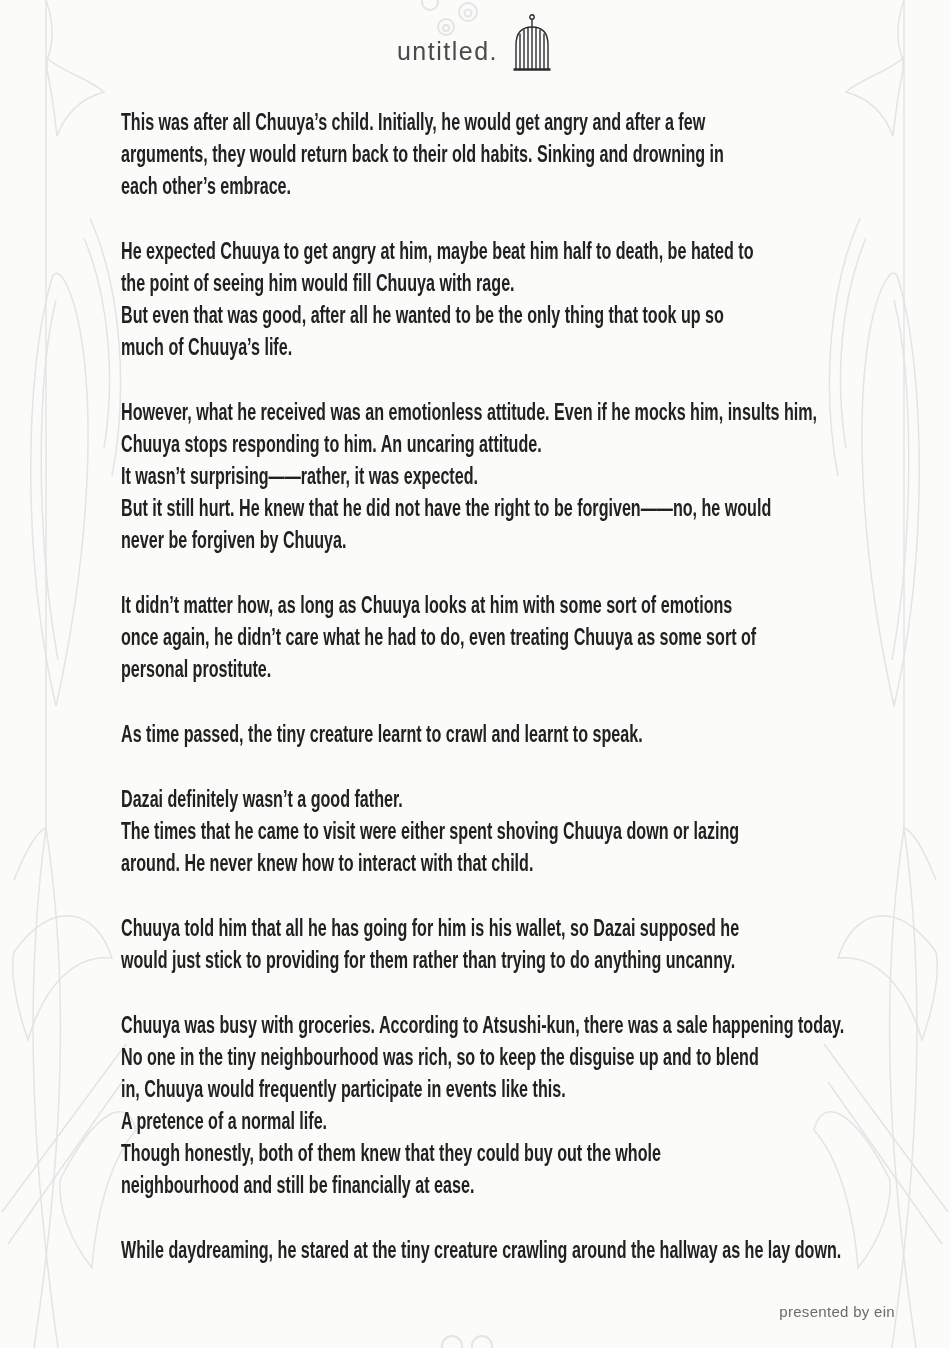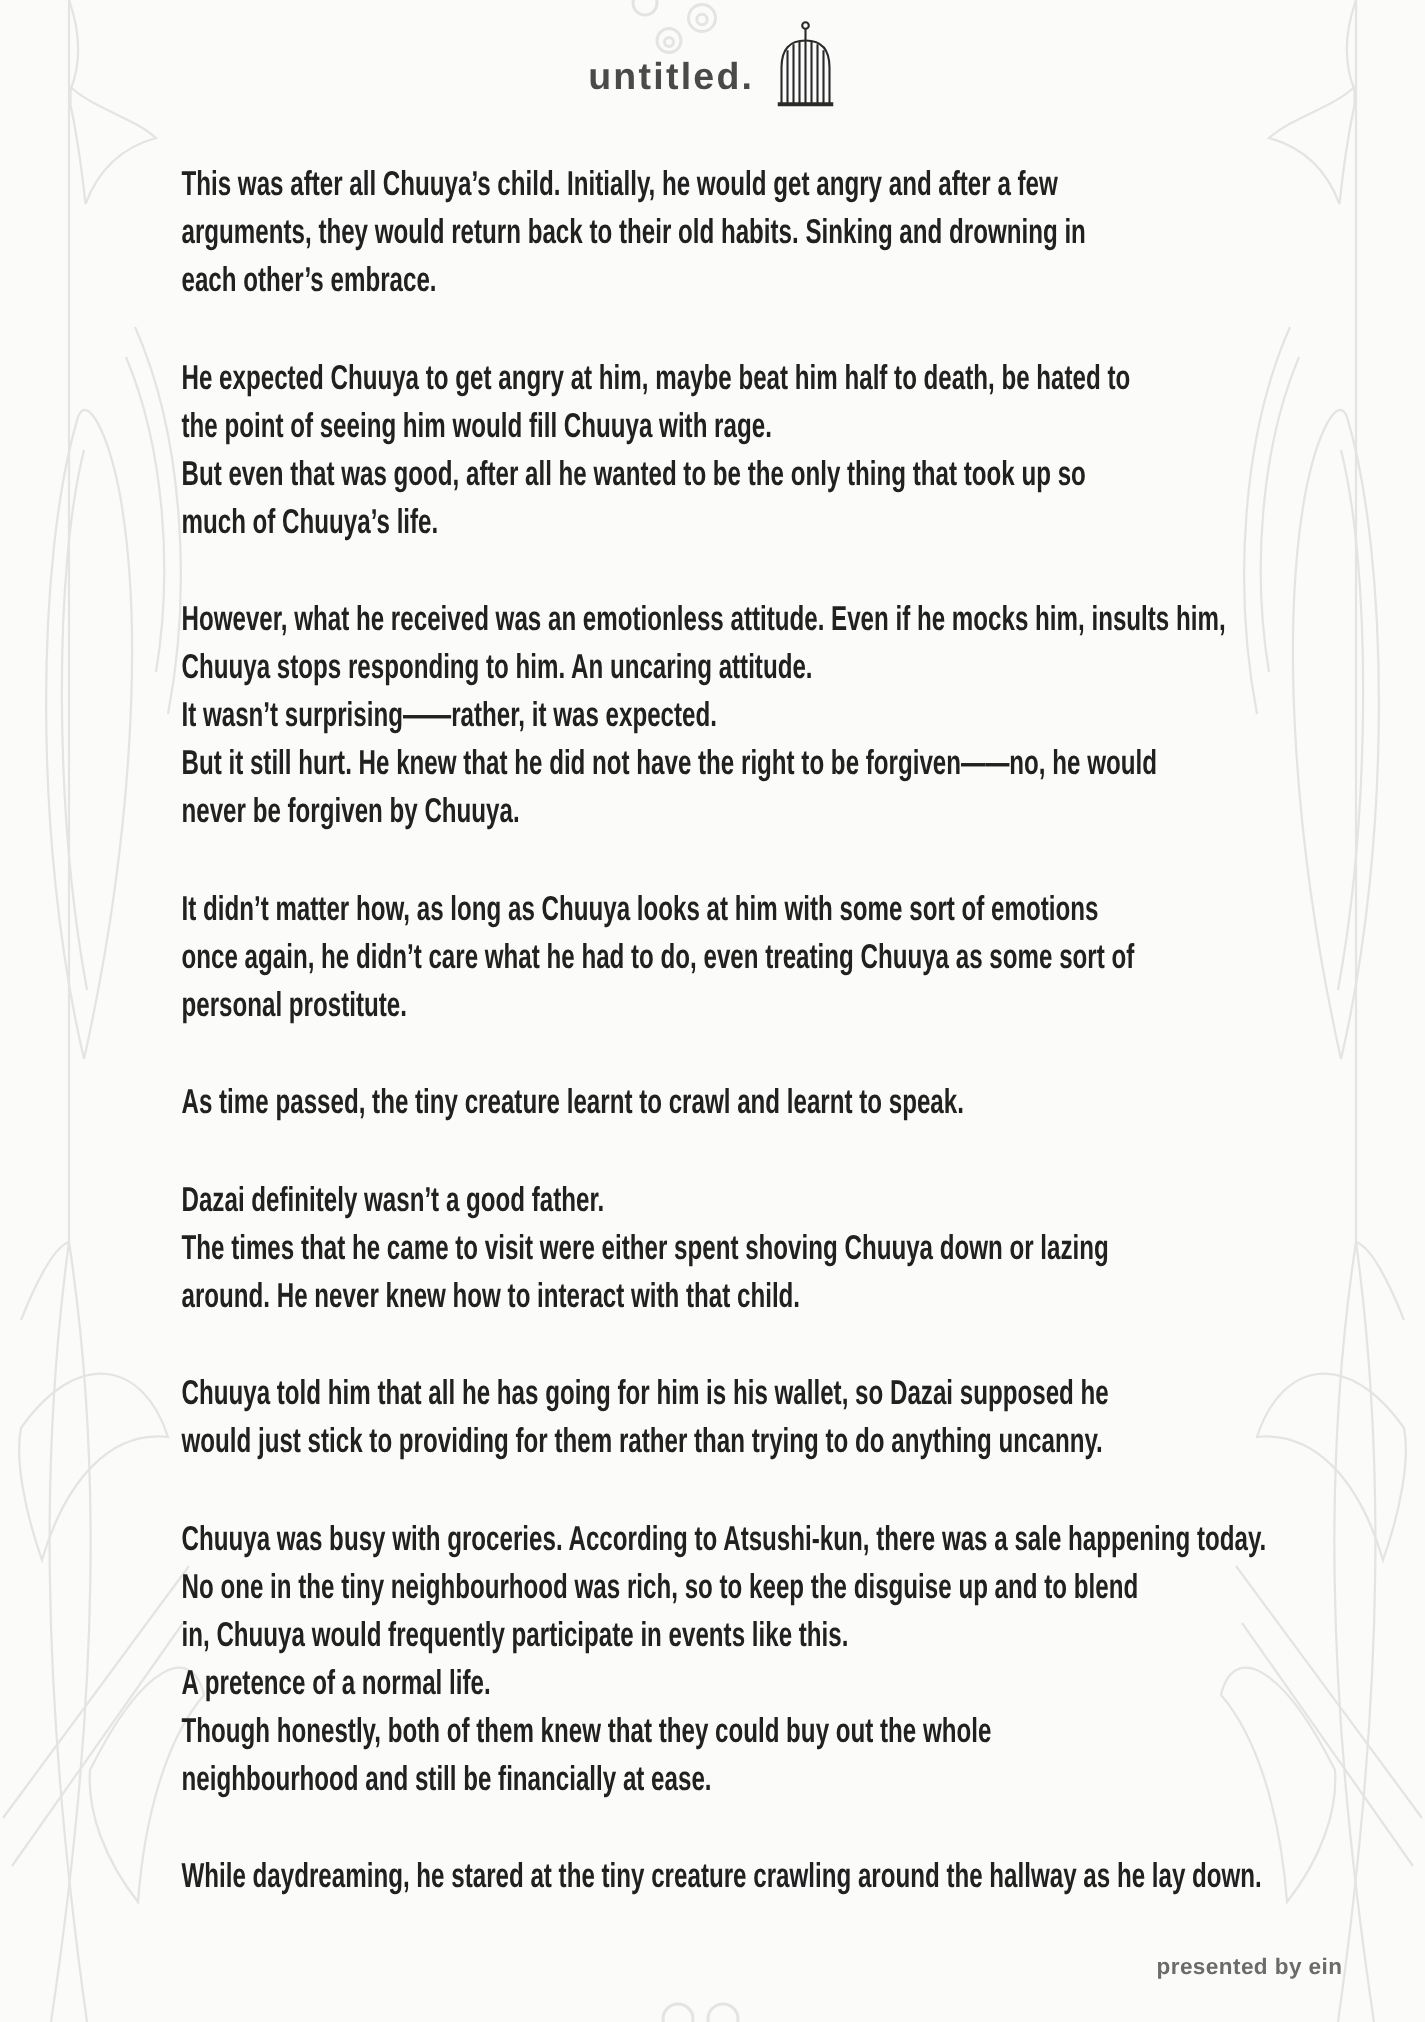--- a/index.html
+++ b/index.html
@@ -28,21 +28,21 @@
   .orn-right{right:0;transform:scaleX(-1);}
   .orn-top{position:absolute;top:0;left:400px;width:110px;height:36px;pointer-events:none;}
   .orn-bottom{position:absolute;bottom:-26px;left:432px;width:70px;height:44px;pointer-events:none;}
   
   .header{
     position:absolute;top:0;left:0;right:0;height:72px;
     display:flex;justify-content:center;align-items:flex-end;gap:13px;
     z-index:2;
   }
   .title{
-    font-size:25px;font-weight:700;letter-spacing:1.5px;
+    font-size:25px;font-weight:400;letter-spacing:1.5px;
     color:var(--title-text);
     margin-bottom:6px;
   }
   .cage{display:block;}
   
   .story{
     position:absolute;left:121px;top:106px;width:1100px;
     transform:scaleX(0.70);transform-origin:0 0;
     z-index:1;
   }
@@ -50,21 +50,21 @@
     font-family:"Liberation Sans",sans-serif;
     font-size:23px;font-weight:700;
     line-height:32px;
     color:var(--body-text);
     white-space:pre-line;
     margin:0 0 33px 0;
   }
   
   .credit{
     position:absolute;right:55px;bottom:28px;
-    font-size:15px;font-weight:700;letter-spacing:.3px;
+    font-size:15px;font-weight:400;letter-spacing:.3px;
     color:var(--credit-text);
     z-index:2;
   }
 </style>
 </head>
 <body>
 
 <div class="page">
 
   <svg class="orn orn-left" viewBox="0 0 140 1348" fill="none" stroke="var(--ornament-line)" stroke-width="1.5">

